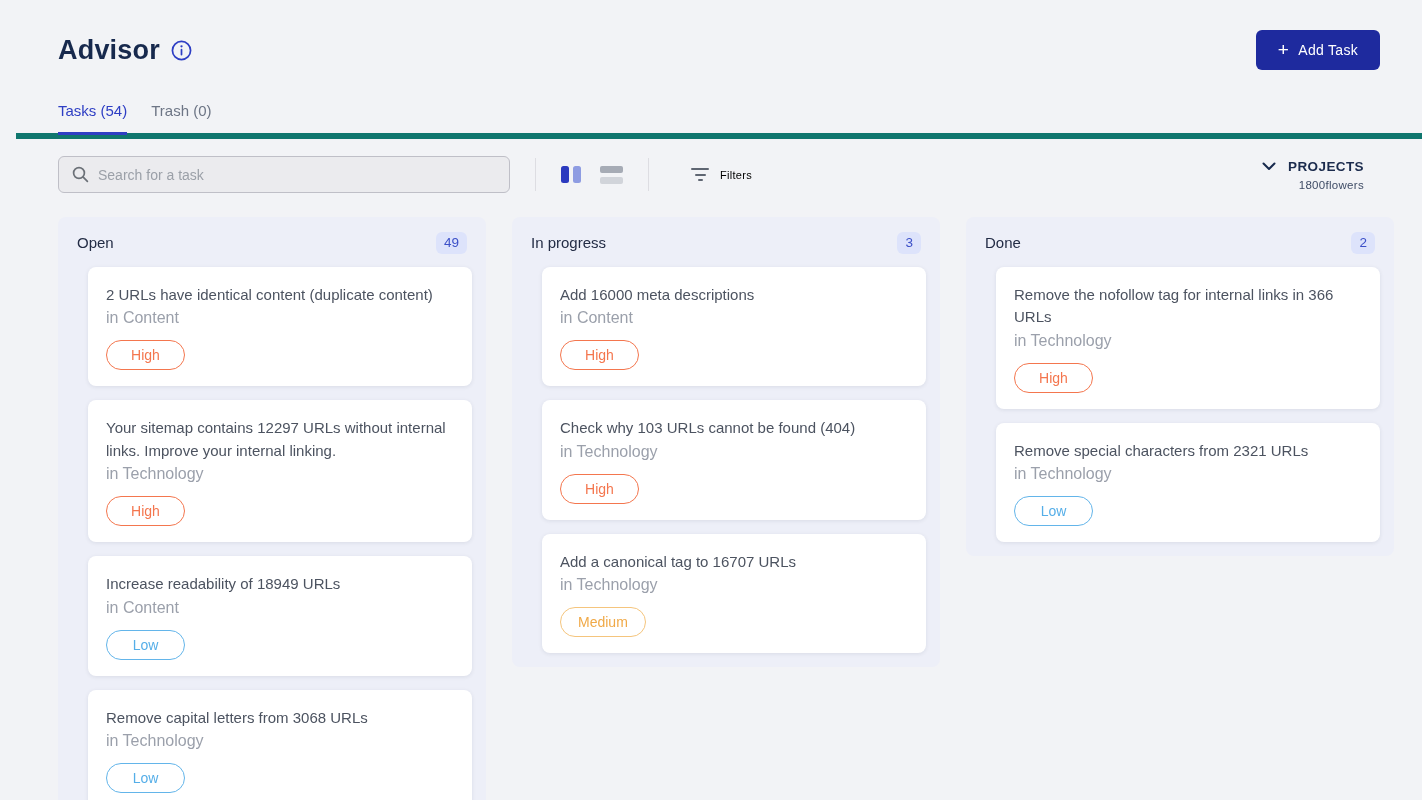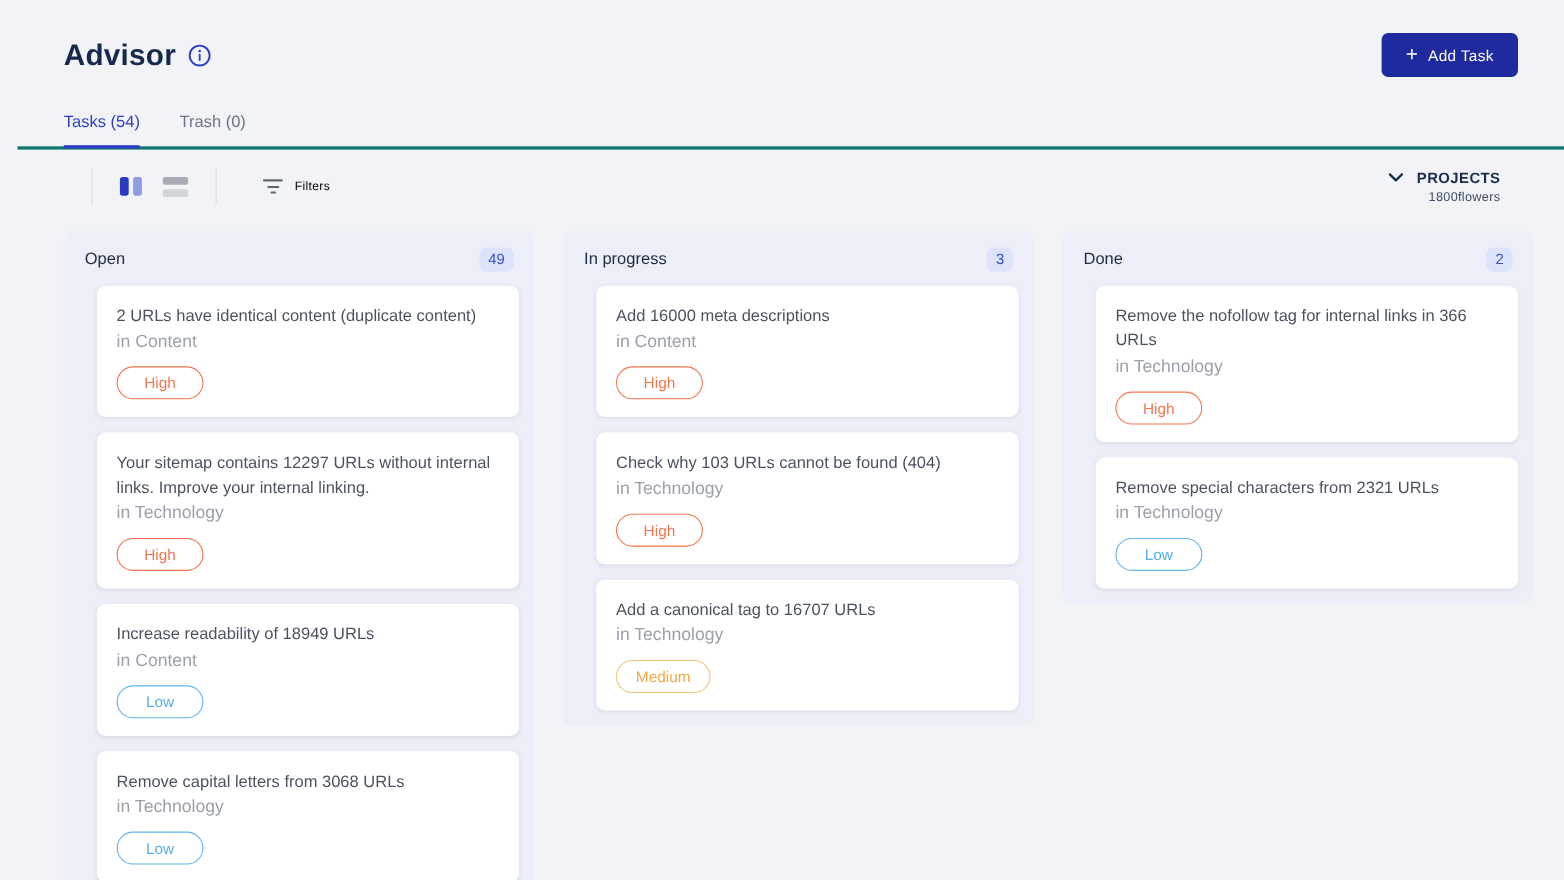--- a/index.html
+++ b/index.html
@@ -18,21 +18,21 @@
   .info-icon { width:21px; height:21px; display:block; cursor:pointer; }
   .add-task-btn {
     background:#1e2a9e; color:#ffffff; border:none; border-radius:6px;
     height:40px; padding:0 22px; font-size:14px; letter-spacing:0.3px;
     display:flex; align-items:center; gap:9px; cursor:pointer;
     font-family:"Liberation Sans", sans-serif;
   }
   .plus-glyph { font-size:19px; font-weight:normal; line-height:1; position:relative; top:-1px; }
 
   
-  .tabs { display:flex; gap:36px; padding:0 42px; margin-top:32px; border-bottom:3px solid #0f766e; }
+  .tabs { display:flex; gap:24px; padding:0 42px; margin-top:32px; border-bottom:6px solid #0f766e; }
   .tab { font-size:15px; color:#6d7585; padding-bottom:13px; border-bottom:3px solid transparent; margin-bottom:-2px; cursor:pointer; background:none; }
   .tab.active { color:#2e3ec4; border-bottom-color:#2e3ec4; }
 
   
   .toolbar { display:flex; align-items:center; padding:17px 42px 0 42px; }
   .search-box {
     width:452px; height:37px; background:#ebebee; border:1px solid #bfbfc7;
     border-radius:6px; display:flex; align-items:center; gap:9px; padding:0 13px;
   }
   .search-box input {
@@ -98,20 +98,27 @@
       <span>Add Task</span>
     </button>
   </div>
 
   <div class="tabs">
     <div class="tab active">Tasks (54)</div>
     <div class="tab">Trash (0)</div>
   </div>
 
   <div class="toolbar">
+    <div class="search-box">
+      <svg width="17" height="17" viewBox="0 0 17 17" fill="none">
+        <circle cx="7" cy="7" r="5.4" stroke="#6b7077" stroke-width="1.7"></circle>
+        <line x1="11.2" y1="11.2" x2="15.4" y2="15.4" stroke="#6b7077" stroke-width="1.7" stroke-linecap="round"></line>
+      </svg>
+      <input type="text" placeholder="Search for a task" style="">
+    </div>
 
     <div class="v-divider"></div>
 
     <div class="view-toggles">
       <div class="board-view-icon">
         <span class="bar-v dark"></span>
         <span class="bar-v lite"></span>
       </div>
       <div class="list-view-icon">
         <span class="bar-h dark"></span>

